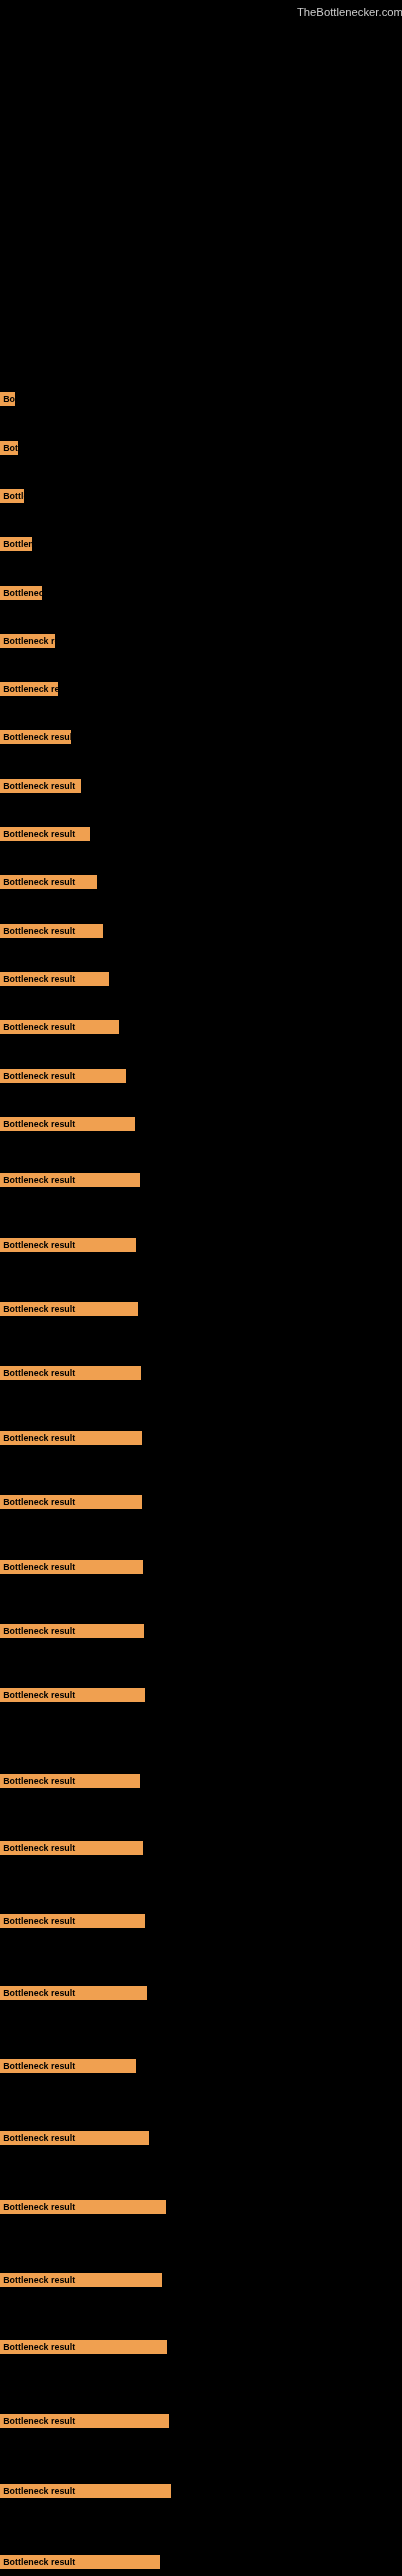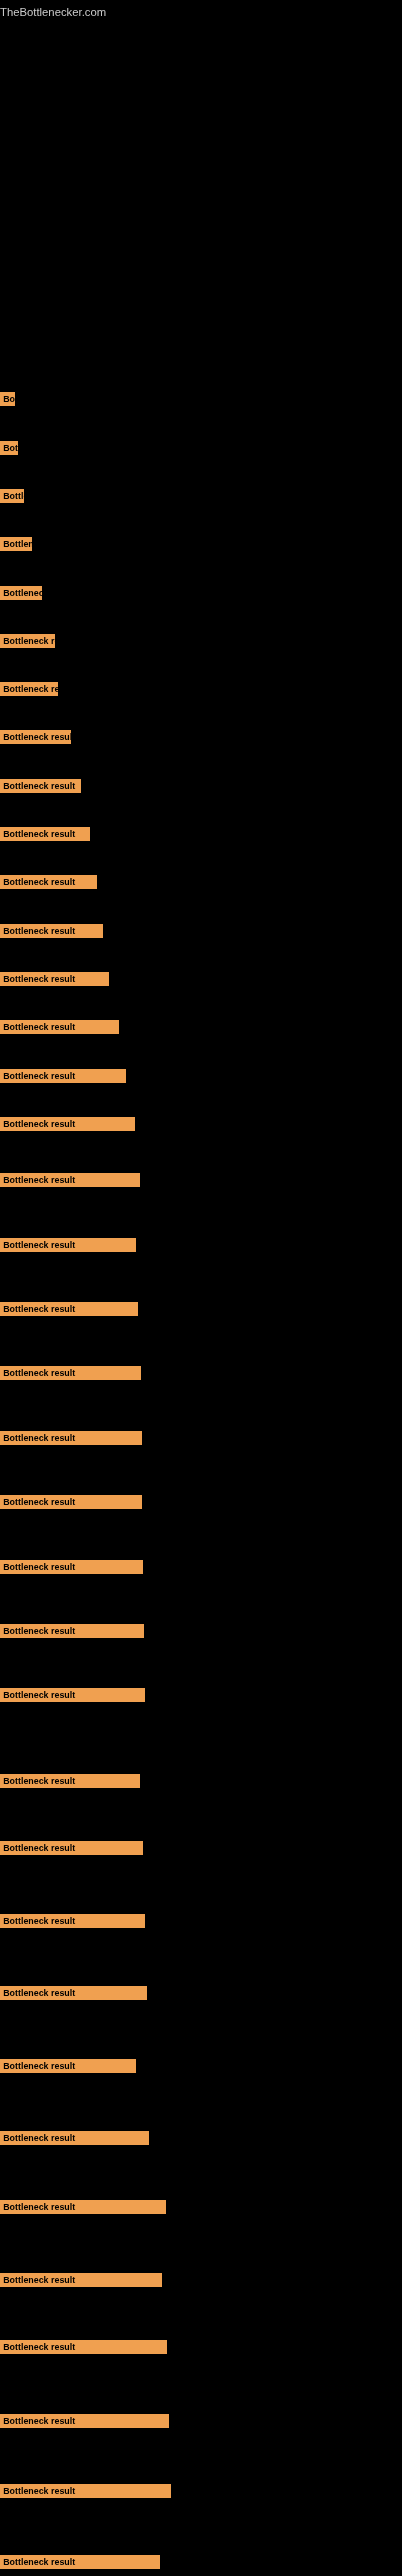--- a/index.html
+++ b/index.html
@@ -11,21 +11,21 @@
       background-color: #000000;
       width: 403px;
       min-height: 2576px;
       font-family: Arial, sans-serif;
       position: relative;
       overflow-x: hidden;
     }
     .site-title {
       color: #cccccc;
       font-size: 11.3px;
-      text-align: left;
+      text-align: right;
       padding-top: 6.4px;
       padding-bottom: 3.2px;
     }
     .bottleneck-item {
       display: block;
       background-color: #f0a050;
       color: #000000;
       font-size: 10.5px;
       font-weight: bold;
       padding: 3.2px 6.4px;

